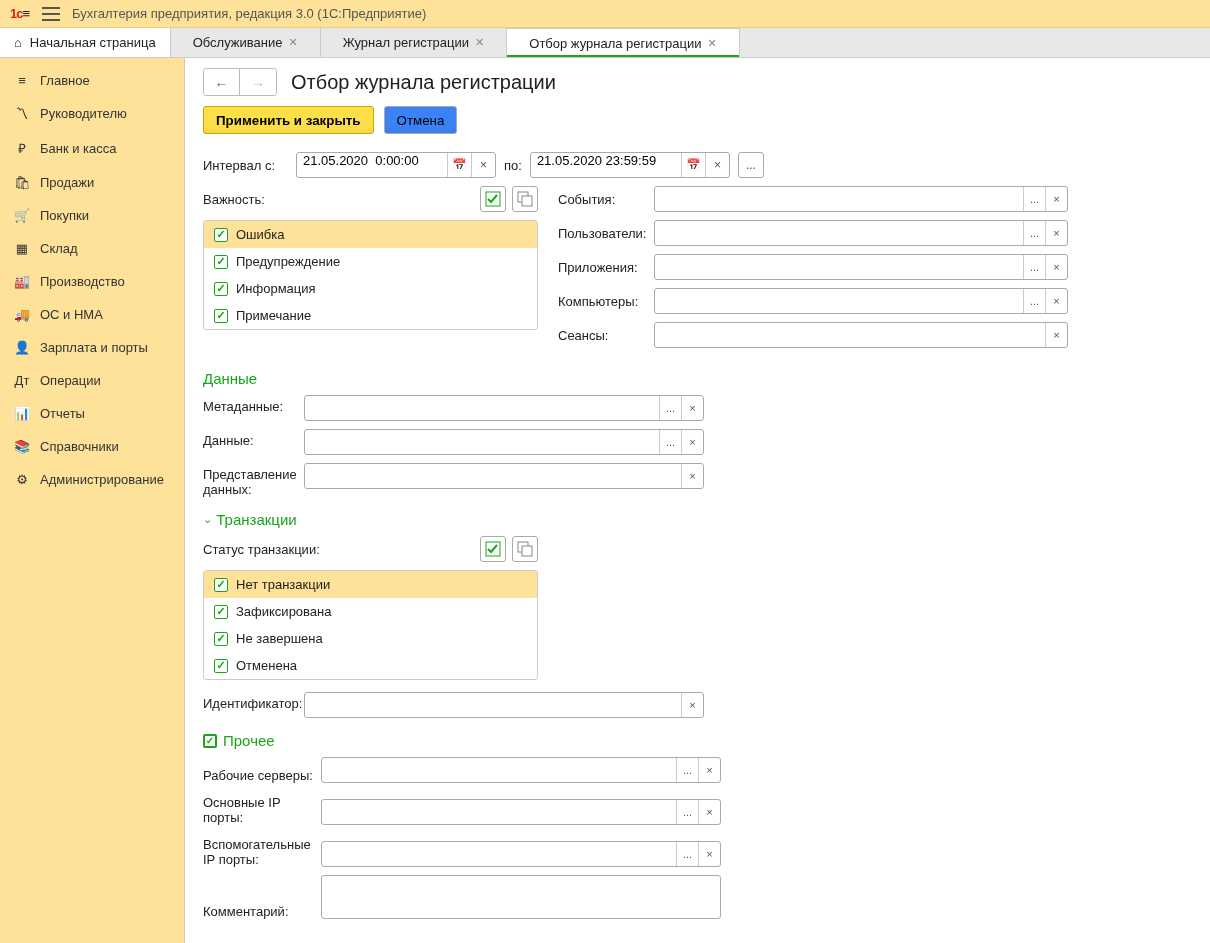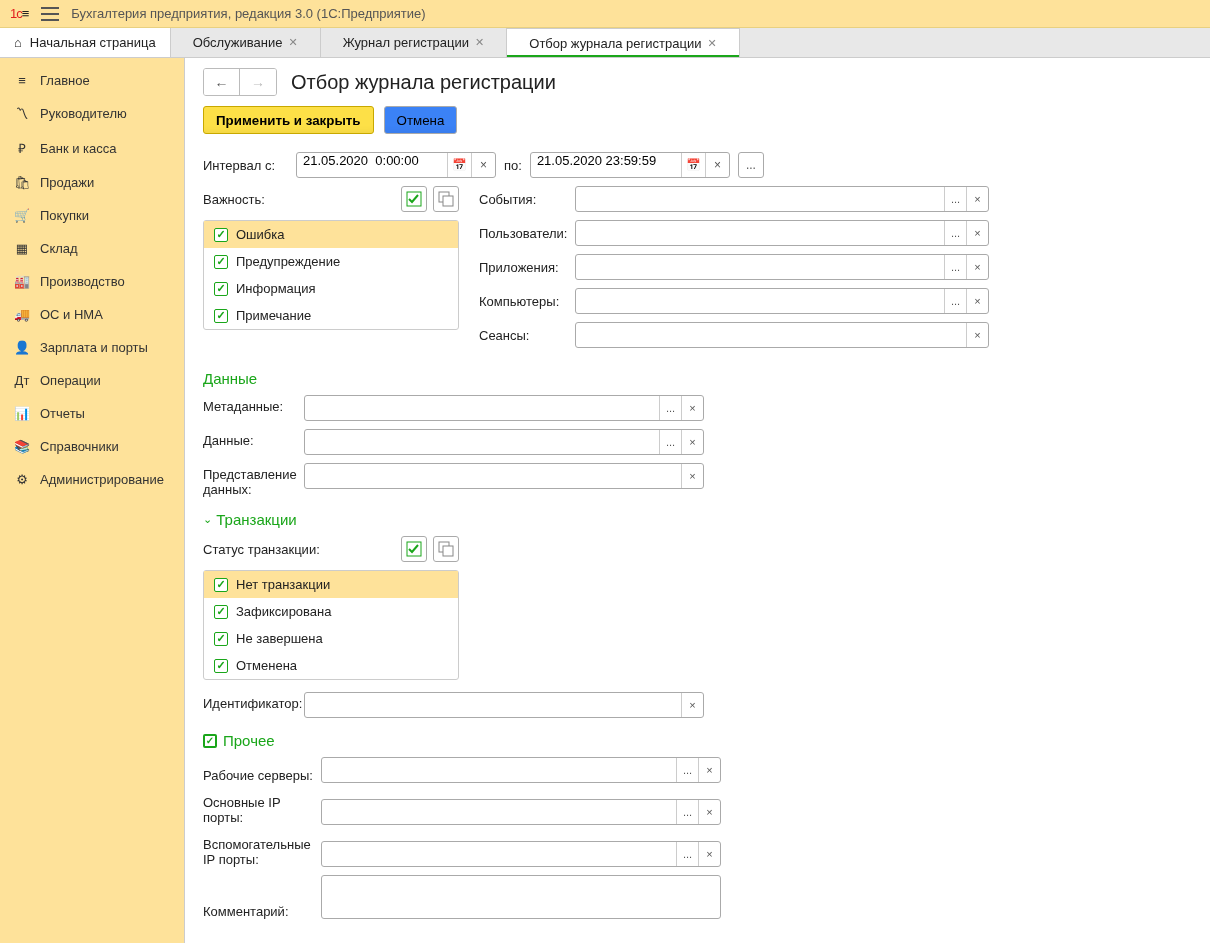--- a/index.html
+++ b/index.html
@@ -1,19 +1,19 @@
 <!DOCTYPE html>
 <html><head>
 <meta charset="utf-8">
 <style>
 html,body{margin:0;padding:0;font-family:Arial,sans-serif;font-size:13px;color:#222;background:#fff;height:100%}
 *{box-sizing:border-box}
 .titlebar{height:28px;background:#fee29a;display:flex;align-items:center;padding:0 10px;gap:12px;border-bottom:1px solid #e8d080}
 .logo{font-weight:bold}
-.logo .ic{color:#e2201e;font-weight:normal;letter-spacing:-1px}
+.logo .ic{color:#e2201e;font-weight:bold;letter-spacing:-1px}
 .logo .e{color:#222}
 .hamburger{width:18px;height:14px;display:flex;flex-direction:column;justify-content:space-between;cursor:pointer}
 .hamburger span{height:2px;background:#555;display:block}
 .title{color:#555}
 .tabbar{height:30px;background:#e8e8e8;border-bottom:1px solid #ccc;display:flex;align-items:stretch}
 .hometab{display:flex;align-items:center;gap:8px;padding:0 14px;background:#fff;border-right:1px solid #ccc;cursor:pointer}
 .tab{display:flex;align-items:center;gap:6px;padding:0 22px;border-right:1px solid #ccc;background:#e8e8e8;cursor:pointer;position:relative}
 .tab.active{background:#fff;font-weight:normal;border-top:1px solid #ccc}
 .tab.active::after{content:"";position:absolute;left:0;right:0;bottom:0;height:2px;background:#1aa61a}
 .tab .close{color:#888;font-size:11px}
@@ -30,21 +30,21 @@
 .action-row{display:flex;gap:10px;margin-bottom:18px}
 .btn{height:28px;padding:0 12px;border:1px solid #aaa;background:#3b82f6;border-radius:3px;cursor:pointer;box-shadow:inset 0 -8px 8px -8px rgba(0,0,0,0.08)}
 .btn.primary{background:#fde047;border-color:#c8a800;font-weight:bold}
 .row{display:flex;align-items:center;gap:8px;margin-bottom:8px}
 .label{width:85px}
 .date-input{height:26px;border:1px solid #aaa;border-radius:3px;display:flex;align-items:flex-start}
 .date-input input{border:none;outline:none;padding:0 6px;width:150px;font-size:13px;background:transparent}
 .date-input .ico{width:24px;height:24px;display:flex;align-items:center;justify-content:center;border-left:1px solid #ccc;cursor:pointer;color:#555;font-size:12px}
 .icon-btn{width:26px;height:26px;border:1px solid #aaa;border-radius:3px;background:#fff;cursor:pointer;display:flex;align-items:center;justify-content:center;color:#555;font-size:12px}
 .two-col{display:flex;gap:20px;align-items:flex-start}
-.left-col{width:256px}
+.left-col{width:335px}
 .right-col{flex:0 0 510px}
 .checkhead{display:flex;align-items:center;justify-content:space-between;margin-bottom:8px}
 .checkhead .btns{display:flex;gap:6px}
 .chk-icon{width:26px;height:26px;border:1px solid #aaa;border-radius:3px;background:#fff;display:flex;align-items:center;justify-content:center;cursor:pointer}
 .chk-icon svg{width:16px;height:16px}
 .checklist{border:1px solid #ccc;border-radius:3px;background:#fff;margin-bottom:12px}
 .checklist .item{display:flex;align-items:center;gap:8px;padding:6px 10px}
 .checklist .item.first{background:#fee29a}
 .cbx{width:14px;height:14px;border:1px solid #1aa61a;border-radius:2px;display:flex;align-items:center;justify-content:center;background:#fff}
 .cbx::after{content:"✓";font-size:11px;color:#1aa61a;font-weight:bold;line-height:1}

